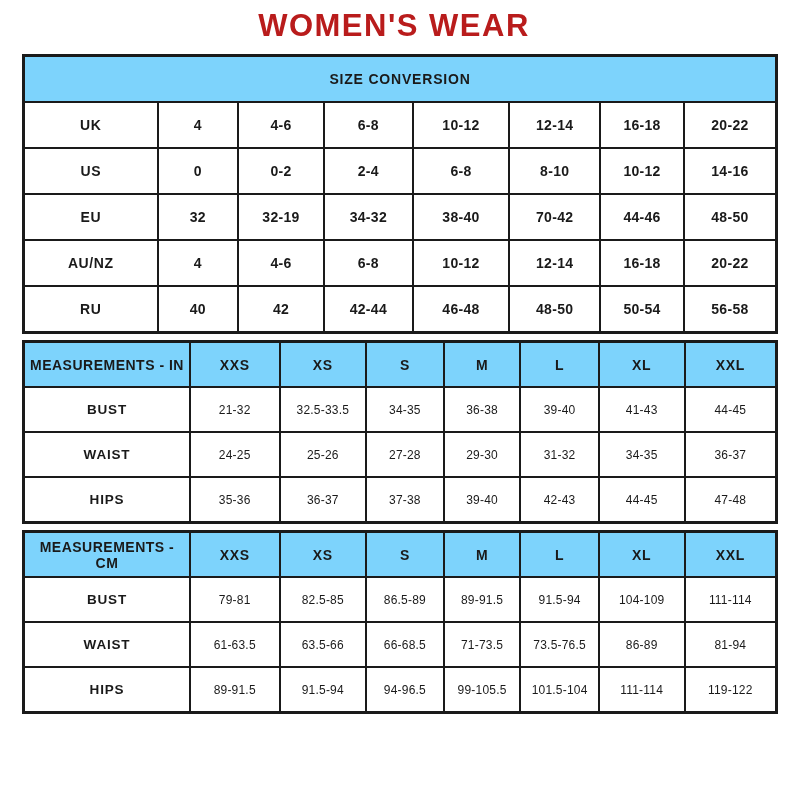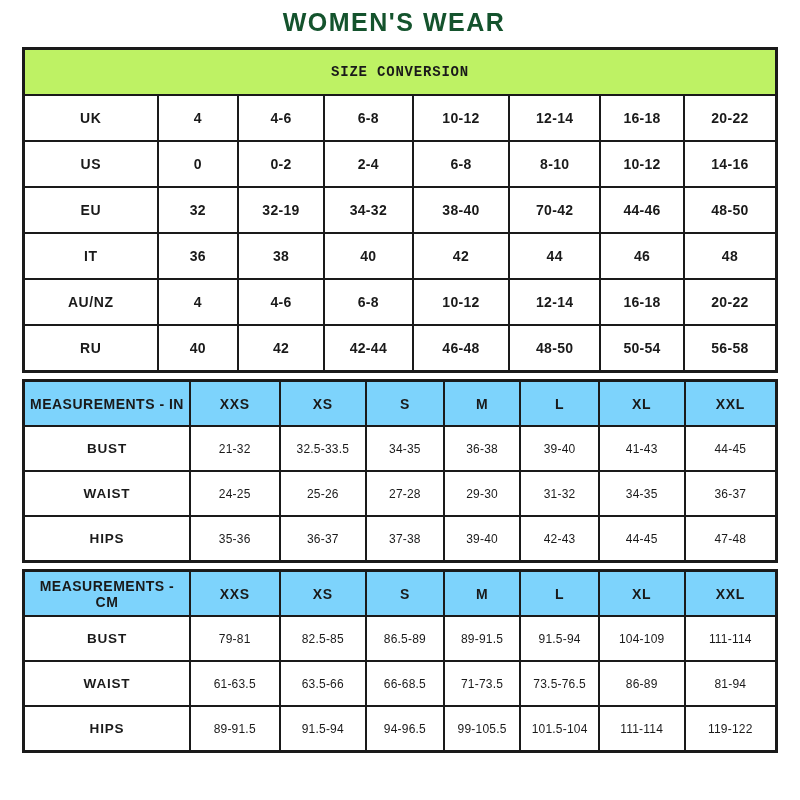--- a/index.html
+++ b/index.html
@@ -12,24 +12,24 @@
   .page {
     width: 800px;
     height: 800px;
     box-sizing: border-box;
     padding-top: 8px;
     background: #ffffff;
   }
   .page-title {
     margin: 0 12px 10px 0;
     text-align: center;
-    font-size: 25px;
+    font-size: 31px;
     font-weight: 700;
     letter-spacing: 1.5px;
-    color: #14532d;
+    color: #b91c1c;
   }
   .tables-wrap {
     width: 756px;
     margin: 0 auto;
   }
   table.size-table {
     width: 100%;
     border-collapse: collapse;
     table-layout: fixed;
     border: 3px solid #1a1a1a;
@@ -38,26 +38,25 @@
   }
   table.size-table td {
     border: 2px solid #1a1a1a;
     text-align: center;
     vertical-align: middle;
     padding: 0 2px;
     overflow: hidden;
   }
   
   td.banner-cell {
-    background: #bef264;
+    background: #7dd3fc;
     height: 43px;
     font-size: 14px;
     font-weight: 700;
     letter-spacing: 0.8px;
-    font-family: Liberation Mono, monospace;
   }
   table[data-table="0"] td { height: 44px; }
   table[data-table="0"] td.row-label,
   table[data-table="0"] td.header-label,
   table[data-table="0"] td.column-header {
     font-size: 14px;
     font-weight: 600;
     letter-spacing: 0.6px;
   }
   table[data-table="0"] td.size-value {
@@ -140,30 +139,20 @@
             <td class="row-label">EU</td>
             <td class="size-value">32</td>
             <td class="size-value">32-19</td>
             <td class="size-value">34-32</td>
             <td class="size-value">38-40</td>
             <td class="size-value">70-42</td>
             <td class="size-value">44-46</td>
             <td class="size-value">48-50</td>
           </tr>
           <tr>
-            <td class="row-label">IT</td>
-            <td class="size-value">36</td>
-            <td class="size-value">38</td>
-            <td class="size-value">40</td>
-            <td class="size-value">42</td>
-            <td class="size-value">44</td>
-            <td class="size-value">46</td>
-            <td class="size-value">48</td>
-          </tr>
-          <tr>
             <td class="row-label">AU/NZ</td>
             <td class="size-value">4</td>
             <td class="size-value">4-6</td>
             <td class="size-value">6-8</td>
             <td class="size-value">10-12</td>
             <td class="size-value">12-14</td>
             <td class="size-value">16-18</td>
             <td class="size-value">20-22</td>
           </tr>
           <tr>

